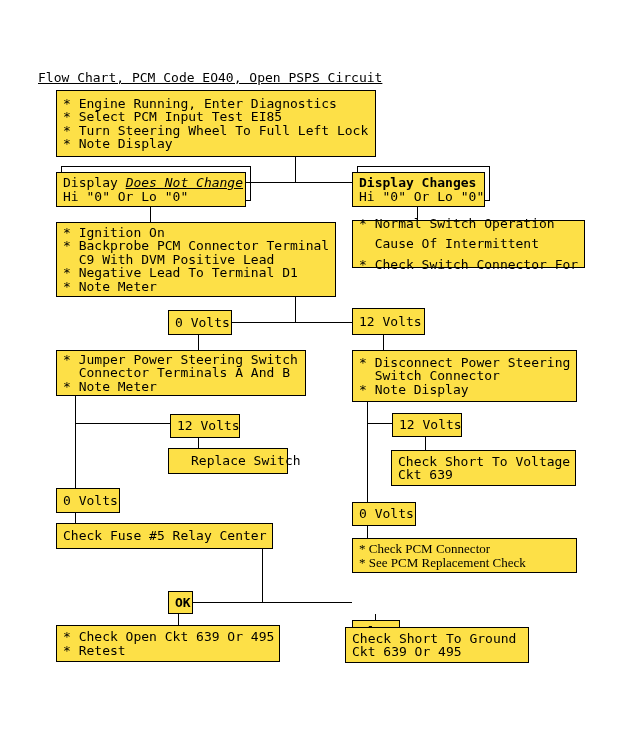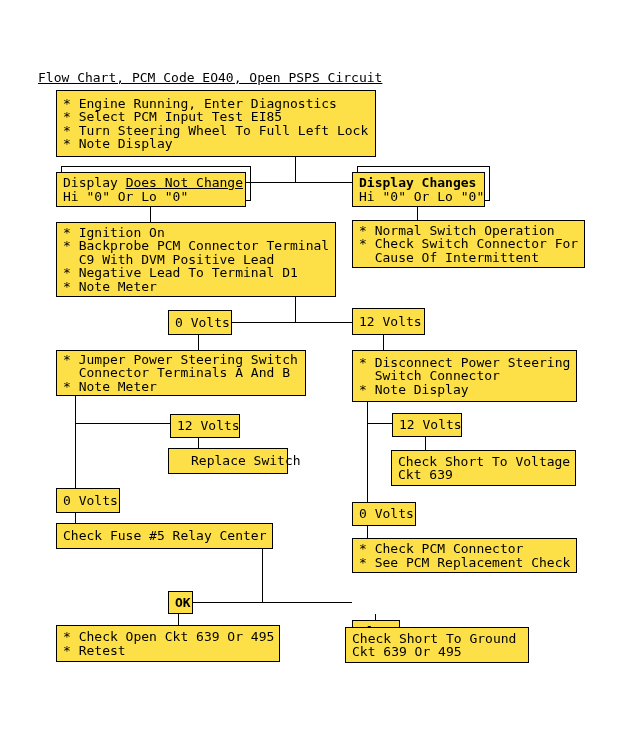--- a/index.html
+++ b/index.html
@@ -33,21 +33,21 @@
     display: flex;
     flex-direction: column;
     justify-content: center;
     padding-left: 6px;
     padding-right: 1px;
   }
   .node .line {
     white-space: pre;
   }
   .b { font-weight: bold; }
-  .u { text-decoration: underline; }
+  .u { text-decoration: underline; font-style: italic; }
   .edge {
     position: absolute;
     background: #000000;
   }
   .shadowrect {
     position: absolute;
     box-sizing: border-box;
     border: 1px solid #000000;
     background: transparent;
   }
@@ -93,24 +93,24 @@
       <div class="line"><span class="b">Display Changes</span></div>
       <div class="line"><span>Hi "0" Or Lo "0"</span></div>
     </div>
     <div class="node" style="left: 56px; top: 222px; width: 280px; height: 75px;">
       <div class="line"><span>* Ignition On</span></div>
       <div class="line"><span>* Backprobe PCM Connector Terminal</span></div>
       <div class="line"><span>  C9 With DVM Positive Lead</span></div>
       <div class="line"><span>* Negative Lead To Terminal D1</span></div>
       <div class="line"><span>* Note Meter</span></div>
     </div>
-    <div class="node" style="left: 352px; top: 220px; width: 233px; height: 48px;">
+    <div class="node" style="left: 352px; top: 220px; width: 233px; height: 48px; gap: 7px;">
       <div class="line"><span>* Normal Switch Operation</span></div>
+      <div class="line"><span>  Cause Of Intermittent</span></div>
       <div class="line"><span>* Check Switch Connector For</span></div>
-      <div class="line"><span>  Cause Of Intermittent</span></div>
     </div>
     <div class="node" style="left: 168px; top: 310px; width: 64px; height: 25px;">
       <div class="line"><span>0 Volts</span></div>
     </div>
     <div class="node" style="left: 352px; top: 308px; width: 73px; height: 27px;">
       <div class="line"><span>12 Volts</span></div>
     </div>
     <div class="node" style="left: 56px; top: 350px; width: 250px; height: 46px;">
       <div class="line"><span>* Jumper Power Steering Switch</span></div>
       <div class="line"><span>  Connector Terminals A And B</span></div>
@@ -136,21 +136,21 @@
     </div>
     <div class="node" style="left: 56px; top: 488px; width: 64px; height: 25px;">
       <div class="line"><span>0 Volts</span></div>
     </div>
     <div class="node" style="left: 56px; top: 523px; width: 217px; height: 26px;">
       <div class="line"><span>Check Fuse #5 Relay Center</span></div>
     </div>
     <div class="node" style="left: 352px; top: 502px; width: 64px; height: 24px;">
       <div class="line"><span>0 Volts</span></div>
     </div>
-    <div class="node" style="left: 352px; top: 538px; width: 225px; height: 35px;">
+    <div class="node" style="left: 352px; top: 538px; width: 225px; height: 35px; font-family: Liberation Serif, serif;">
       <div class="line"><span>* Check PCM Connector</span></div>
       <div class="line"><span>* See PCM Replacement Check</span></div>
     </div>
     <div class="node" style="left: 168px; top: 591px; width: 25px; height: 23px;">
       <div class="line"><span class="b">OK</span></div>
     </div>
     <div class="node" style="left: 352px; top: 591px; width: 48px; height: 23px; margin-top: 29px;">
       <div class="line"><span class="u">Blown</span></div>
     </div>
     <div class="node" style="left: 56px; top: 625px; width: 224px; height: 37px;">

